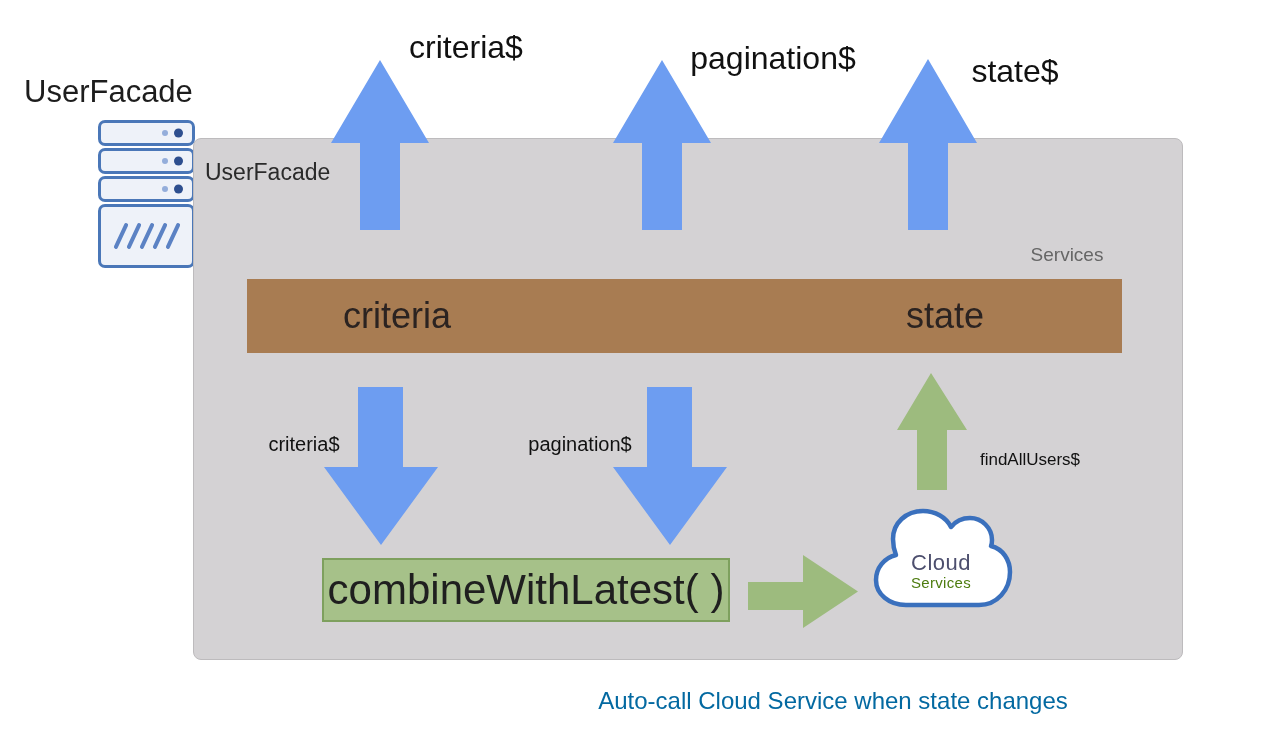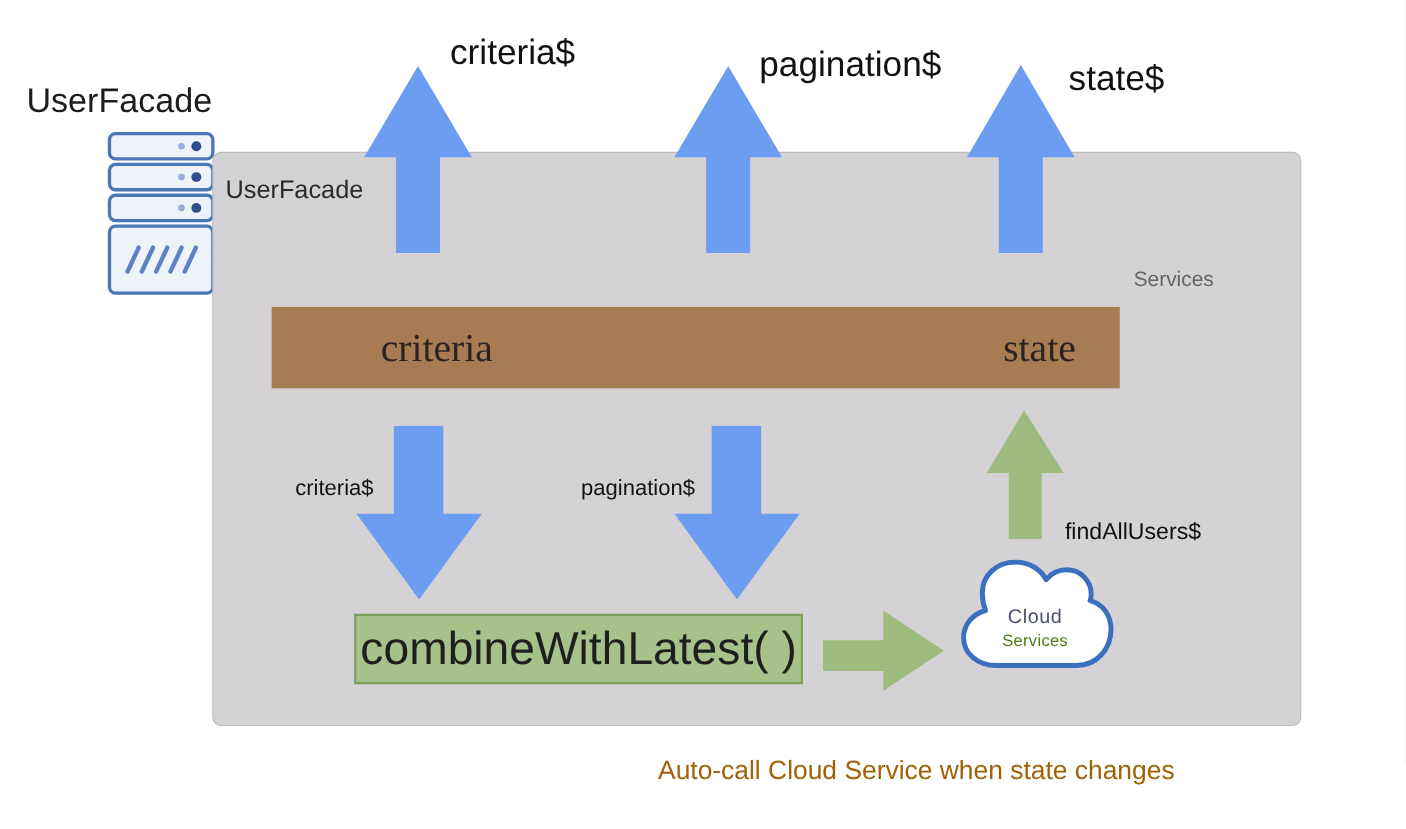--- a/index.html
+++ b/index.html
@@ -18,34 +18,34 @@
   .dot-b{width:9px;height:9px;right:9px;background:#2e4f8f;}
   #srv-bottom{position:relative;height:58px;border:3px solid #4a77b8;border-radius:7px;
               background:#eef2f9;display:flex;align-items:center;justify-content:center;gap:9px;}
   .slash{width:4px;height:28px;background:#5b82c4;transform:rotate(25deg);border-radius:2px;}
   
   #container{left:193px;top:138px;width:990px;height:522px;background:var(--container);
              border:1px solid #bdbbbd;border-radius:8px;box-sizing:border-box;}
   #container-title{left:205px;top:159px;font-size:23px;color:#2a2a2a;}
   #state-label{left:1067px;top:244px;font-size:19px;color:#666;}
   
-  #state-bar{left:247px;top:279px;width:771px;height:74px;background:var(--brown);font-family:Liberation Serif, serif;}
+  #state-bar{left:247px;top:279px;width:875px;height:74px;background:var(--brown);}
   .bar-item{position:absolute;top:50%;transform:translate(-50%,-50%);font-size:36px;color:#2b2321;white-space:nowrap;}
   
   .top-label{font-size:32px;color:#111;}
   .small-label{font-size:20px;color:#111;}
-  #cap{left:833px;top:687px;font-size:24px;color:#a16207;}
+  #cap{left:833px;top:687px;font-size:24px;color:#0369a1;}
   
   #combine-box{left:322px;top:558px;width:408px;height:64px;background:var(--green_fill);
                border:2px solid var(--green_border);box-sizing:border-box;
                display:flex;align-items:center;justify-content:center;}
   #combine-box span{font-size:42px;color:#1f1f1f;}
   
   #cloud{left:869px;top:506px;width:146px;height:107px;}
-  #cloud-title{left:941px;top:550px;font-size:18px;color:#4d4f6e;letter-spacing:0.5px;}
+  #cloud-title{left:941px;top:550px;font-size:22px;color:#4d4f6e;letter-spacing:0.5px;}
   #cloud-sub{left:941px;top:574px;font-size:15px;color:#4d7c0f;letter-spacing:0.3px;}
 </style>
 </head>
 <body>
 
 <div class="abs" id="facade-label">UserFacade</div>
 
 <div class="abs" id="server">
   <div class="srv-row">
     <span class="srv-dot dot-a"></span>
@@ -97,21 +97,21 @@
 <svg class="abs" style="left:613px;top:387px" width="114" height="158">
   <polygon points="34,0 79,0 79,80 114,80 57,158 0,80 34,80" fill="#6d9df1"></polygon>
 </svg>
 
 <div class="abs centered small-label" style="left:304px;top:433px">criteria$</div>
 <div class="abs centered small-label" style="left:580px;top:433px">pagination$</div>
 
 <svg class="abs" style="left:897px;top:373px" width="70" height="117">
   <polygon points="34,0 70,57 50,57 50,117 20,117 20,57 0,57" fill="#9dbb7e"></polygon>
 </svg>
-<div class="abs centered small-label" style="left:1030px;top:472px;font-size:21px">findAllUsers$</div>
+<div class="abs centered small-label" style="left:1030px;top:450px;font-size:17px">findAllUsers$</div>
 
 <div class="abs" id="combine-box">
   <span>combineWithLatest( )</span>
 </div>
 
 <svg class="abs" style="left:748px;top:555px" width="110" height="73">
   <polygon points="0,27 55,27 55,0 110,36.5 55,73 55,55 0,55" fill="#9dbb7e"></polygon>
 </svg>
 
 <svg class="abs" id="cloud" viewBox="0 0 146 107">

